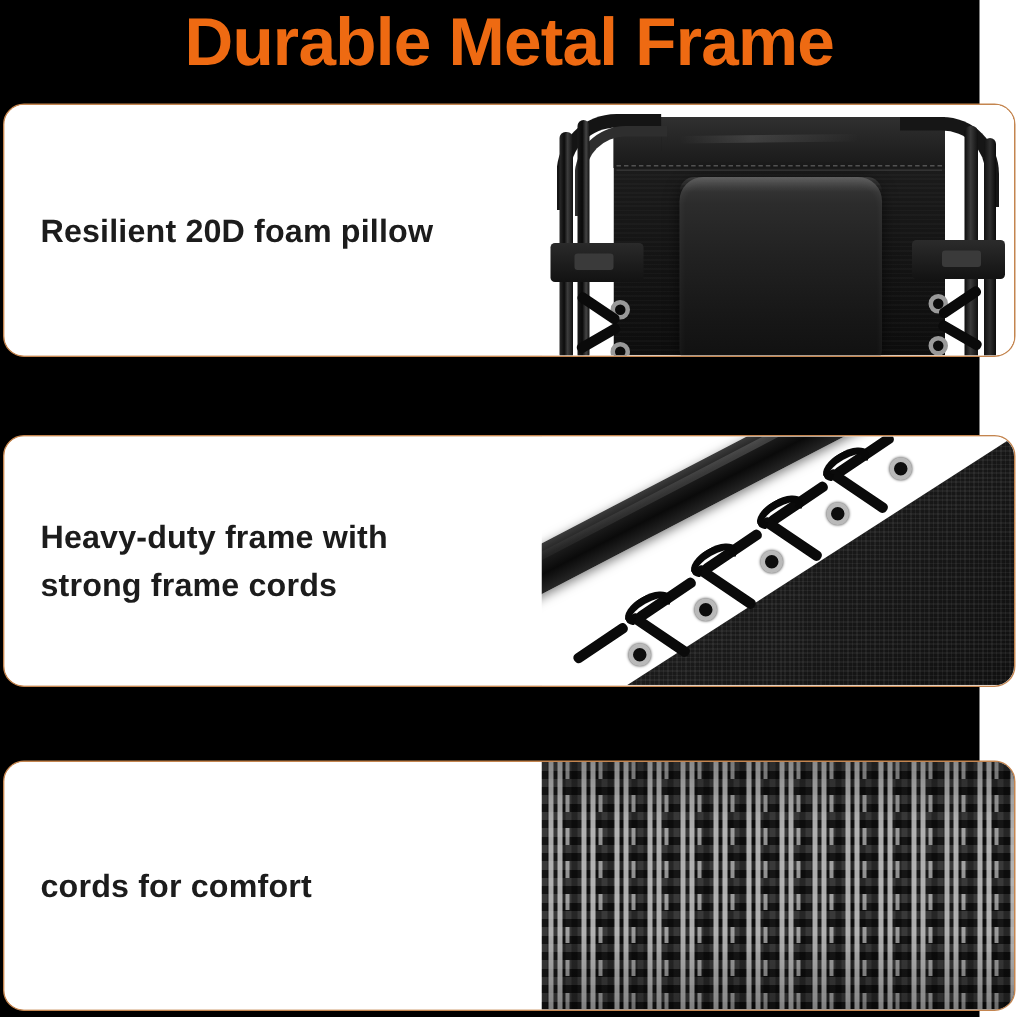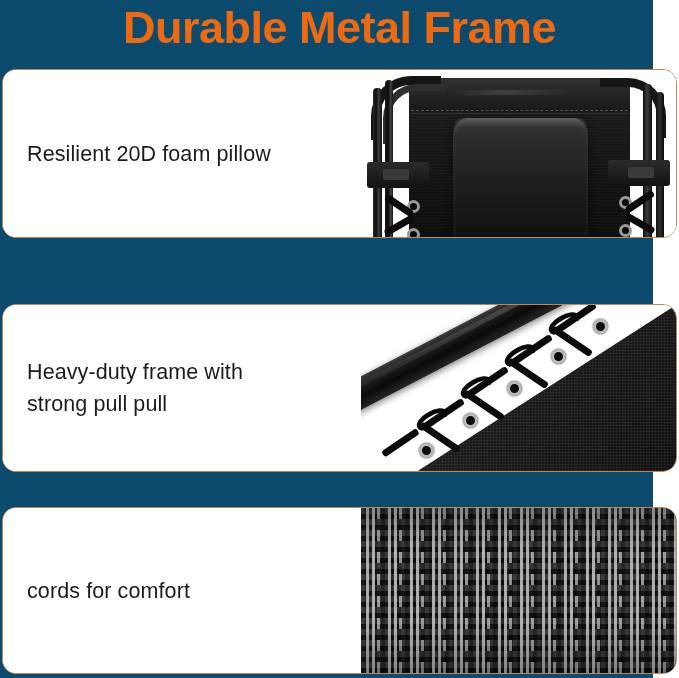--- a/index.html
+++ b/index.html
@@ -10,21 +10,21 @@
     height: 678px;
     background: #ffffff;
     font-family: "Liberation Sans", sans-serif;
     overflow: hidden;
   }
 
   #page {
     position: relative;
     width: 653px;
     height: 678px;
-    background: #0c4a6e;
+    background: #000000;
   }
 
   
   .title {
     position: absolute;
     left: 0;
     top: -2px;
     width: 679px;
     height: 60px;
     line-height: 60px;
@@ -38,24 +38,25 @@
 
   
   .panel {
     position: absolute;
     left: 2px;
     width: 675px;
     border: 1.4px solid #c4854f;
     border-radius: 14px;
     background: #ffffff;
     overflow: hidden;
+    font-weight: bold;
   }
 
   #panel-0 { top: 69px;  height: 169px; }
-  #panel-1 { top: 304px; height: 168px; }
+  #panel-1 { top: 290px; height: 168px; }
   #panel-2 { top: 507px; height: 167px; }
 
   .panel-inner {
     position: relative;
     width: 100%;
     height: 100%;
     display: flex;
   }
 
   .panel-text {
@@ -381,21 +382,21 @@
       </div>
 
     </div>
   </div>
 
   <div class="panel" id="panel-1">
     <div class="panel-inner">
 
       <div class="panel-text">
         <div class="line">Heavy-duty frame with</div>
-        <div class="line">strong pull pull</div>
+        <div class="line">strong frame cords</div>
       </div>
 
       <div class="panel-media">
         <div class="cords" aria-hidden="true">
           <div class="mesh"></div>
 
           <div class="tube"></div>
           <div class="tube-hl"></div>
 
           <div class="grommet" style="left:232px; top:14px;"></div>

